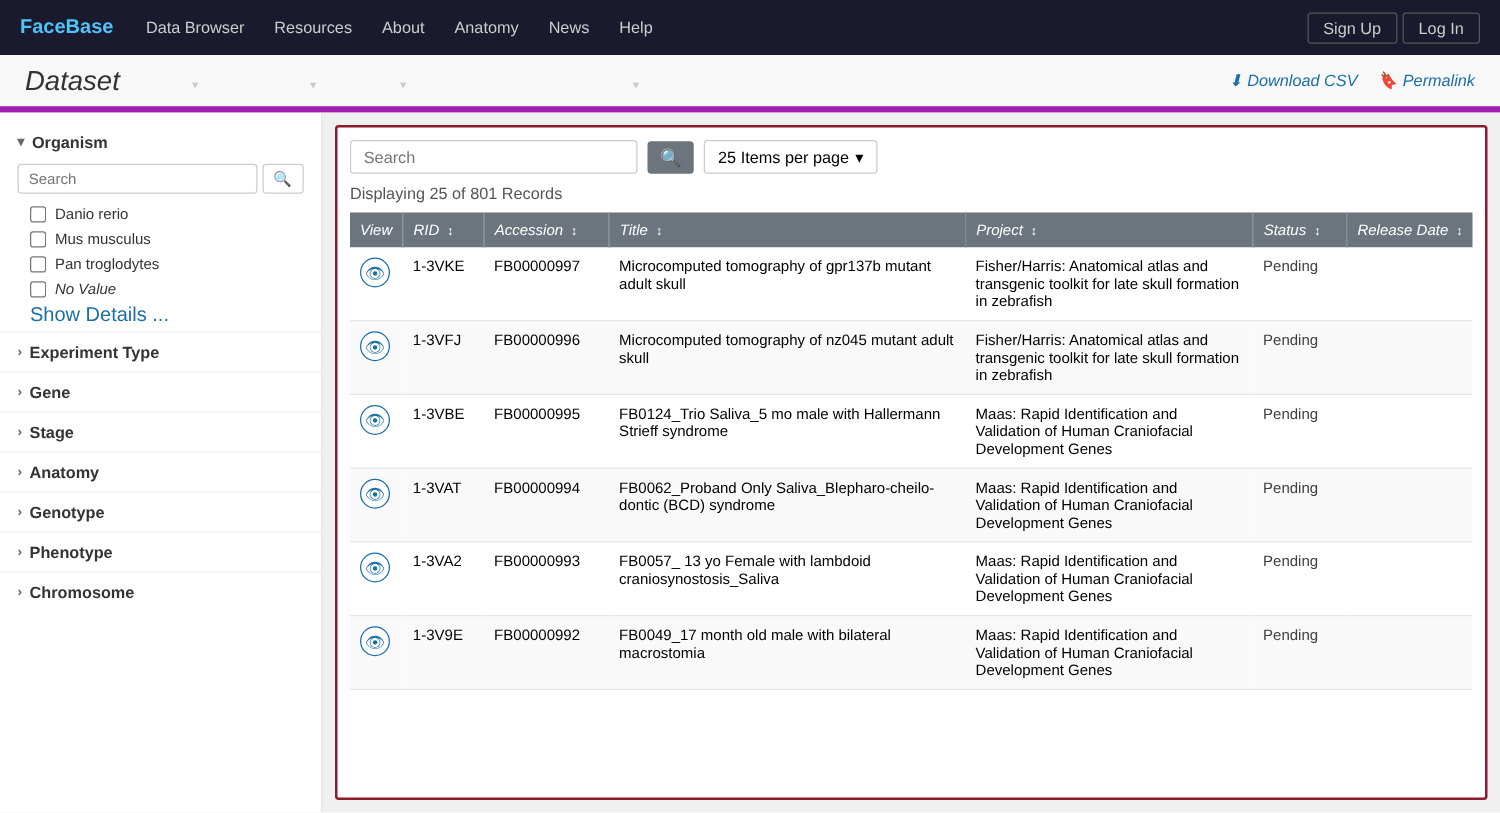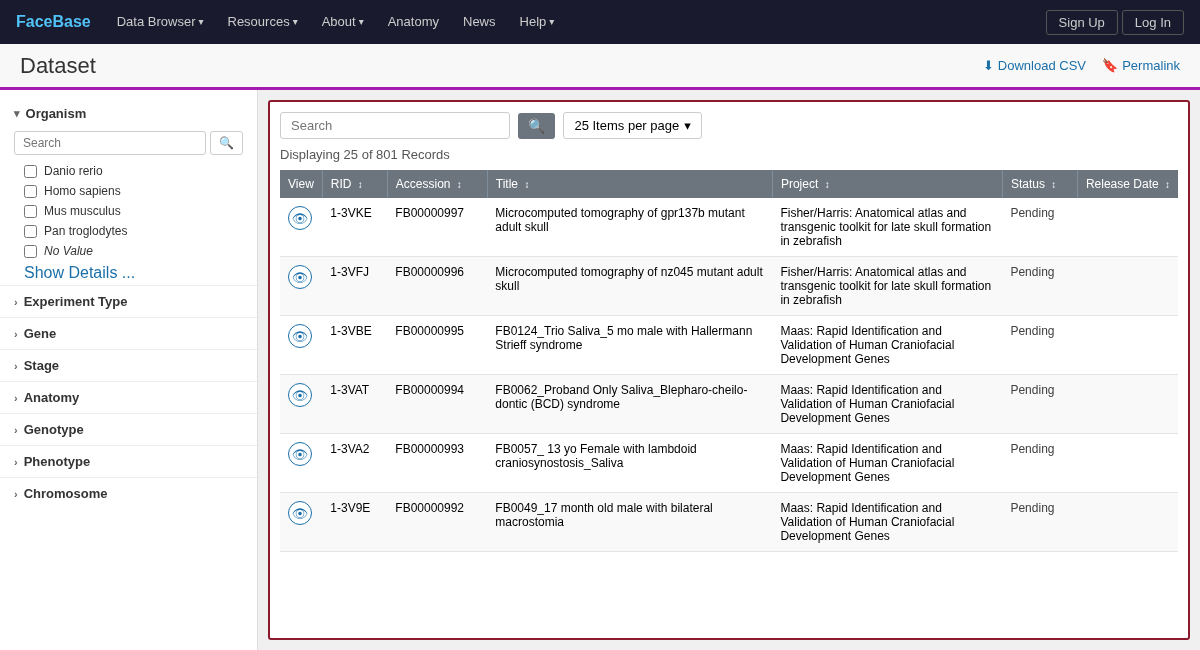--- a/index.html
+++ b/index.html
@@ -25,42 +25,44 @@
     .nav-item {
       color: #ccc;
       padding: 0 10px;
       font-size: 13px;
       cursor: pointer;
       display: flex;
       align-items: center;
       gap: 3px;
       height: 44px;
       line-height: 44px;
+      flex-direction: column;
     }
     .nav-right { margin-left: auto; display: flex; gap: 4px; align-items: center; }
     .nav-btn {
       color: #ccc;
       padding: 4px 12px;
       font-size: 13px;
       cursor: pointer;
       border: 1px solid #555;
       border-radius: 3px;
       background: transparent;
     }
     .chevron { font-size: 10px; }
 
     
     .page-header {
       background: #f8f8f8;
-      border-bottom: 3px solid #a21caf;
+      border-bottom: 5px solid #a21caf;
       padding: 10px 20px;
       display: flex;
       align-items: center;
       justify-content: space-between;
       height: 46px;
+      font-style: italic;
     }
     .page-title { font-size: 22px; font-weight: normal; color: #333; }
     .page-actions { display: flex; gap: 16px; align-items: center; }
     .page-action-link { color: #1a6fa8; font-size: 13px; cursor: pointer; text-decoration: none; display: flex; align-items: center; gap: 4px; }
 
     
     .main-layout {
       display: flex;
       height: calc(650px - 44px - 46px);
       overflow: hidden;
@@ -183,20 +185,21 @@
 
     
     table {
       width: 100%;
       border-collapse: collapse;
       font-size: 12px;
     }
     thead tr {
       background: #6c757d;
       color: #fff;
+      font-style: italic;
     }
     thead th {
       padding: 7px 8px;
       text-align: left;
       font-weight: normal;
       white-space: nowrap;
       border-right: 1px solid #7d8d9c;
     }
     thead th:last-child { border-right: none; }
     .sort-icon { font-size: 10px; margin-left: 3px; }
@@ -287,24 +290,20 @@
       <input class="sidebar-search-input" type="text" placeholder="Search" style="">
       <button class="sidebar-search-btn">🔍</button>
     </div>
 
     <label class="sidebar-check-item">
       <input type="checkbox" style="">
       <span>Danio rerio</span>
     </label>
     <label class="sidebar-check-item">
       <input type="checkbox" style="">
-      <span>Homo sapiens</span>
-    </label>
-    <label class="sidebar-check-item">
-      <input type="checkbox" style="">
       <span>Mus musculus</span>
     </label>
     <label class="sidebar-check-item">
       <input type="checkbox" style="">
       <span>Pan troglodytes</span>
     </label>
     <label class="sidebar-check-item">
       <input type="checkbox" style="">
       <em>No Value</em>
     </label>

